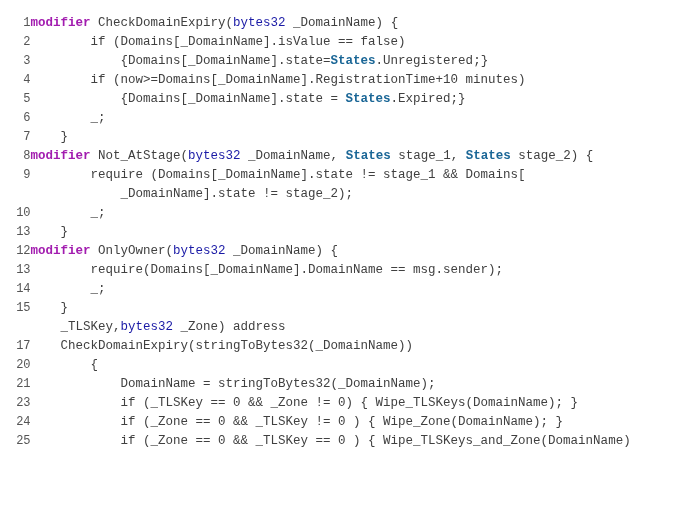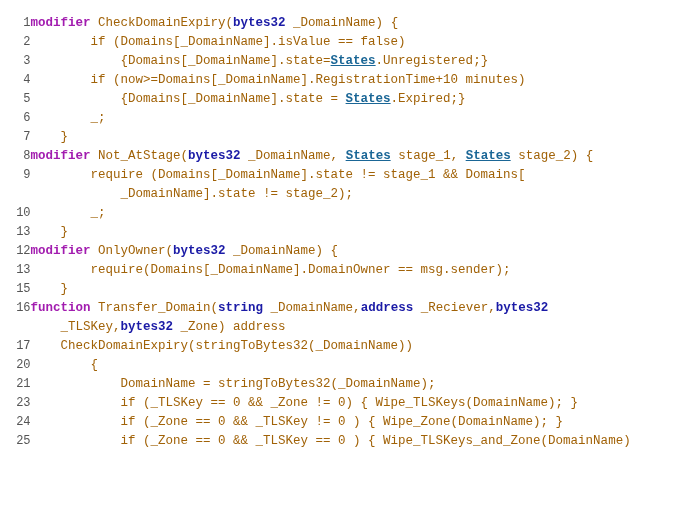--- a/index.html
+++ b/index.html
@@ -34,23 +34,23 @@
       padding-left: 8px;
       min-width: 28px;
       user-select: none;
       font-size: 12px;
     }
     .line-code {
       padding-left: 4px;
       font-size: 12.5px;
     }
     .kw { color: #a21caf; font-weight: bold; }
-    .type { color: #1a1aa6; font-weight: bold; }
-    .states { color: #1a6696; font-weight: bold; text-decoration: underline; }
-    .normal { color: #a16207; text-align: center; }
+    .type { color: #1a1aa6; font-weight: normal; }
+    .states { color: #1a6696; font-weight: bold; }
+    .normal { color: #404040; text-align: center; }
   </style>
 </head>
 <body>
 
 <div class="code-block">
   <table class="code-table">
     <tbody id="code-body">
         <tr>
           <td class="line-num">1</td>
           <td class="line-code"><span class="kw">modifier </span><span class="normal">CheckDomainExpiry</span><span class="normal">(</span><span class="type">bytes32</span><span class="normal"> _DomainName) {</span></td>
@@ -98,29 +98,29 @@
         <tr>
           <td class="line-num">13</td>
           <td class="line-code"><span class="normal">    }</span></td>
         </tr>
         <tr>
           <td class="line-num">12</td>
           <td class="line-code"><span class="kw">modifier </span><span class="normal">OnlyOwner</span><span class="normal">(</span><span class="type">bytes32</span><span class="normal"> _DomainName) {</span></td>
         </tr>
         <tr>
           <td class="line-num">13</td>
-          <td class="line-code"><span class="normal">        require(Domains[_DomainName].DomainOwner == msg.sender);</span></td>
+          <td class="line-code"><span class="normal">        require(Domains[_DomainName].DomainName == msg.sender);</span></td>
+        </tr>
+        <tr>
+          <td class="line-num">14</td>
+          <td class="line-code"><span class="normal">        _;</span></td>
         </tr>
         <tr>
           <td class="line-num">15</td>
           <td class="line-code"><span class="normal">    }</span></td>
-        </tr>
-        <tr>
-          <td class="line-num">16</td>
-          <td class="line-code"><span class="kw">function </span><span class="normal">Transfer_Domain</span><span class="normal">(</span><span class="type">string</span><span class="normal"> _DomainName,</span><span class="type">address</span><span class="normal"> _Reciever,</span><span class="type">bytes32</span><span class="normal"></span></td>
         </tr>
         <tr>
           <td class="line-num"></td>
           <td class="line-code"><span class="normal">    _TLSKey,</span><span class="type">bytes32</span><span class="normal"> _Zone) address</span></td>
         </tr>
         <tr>
           <td class="line-num">17</td>
           <td class="line-code"><span class="normal">    CheckDomainExpiry(stringToBytes32(_DomainName))</span></td>
         </tr>
         <tr>

